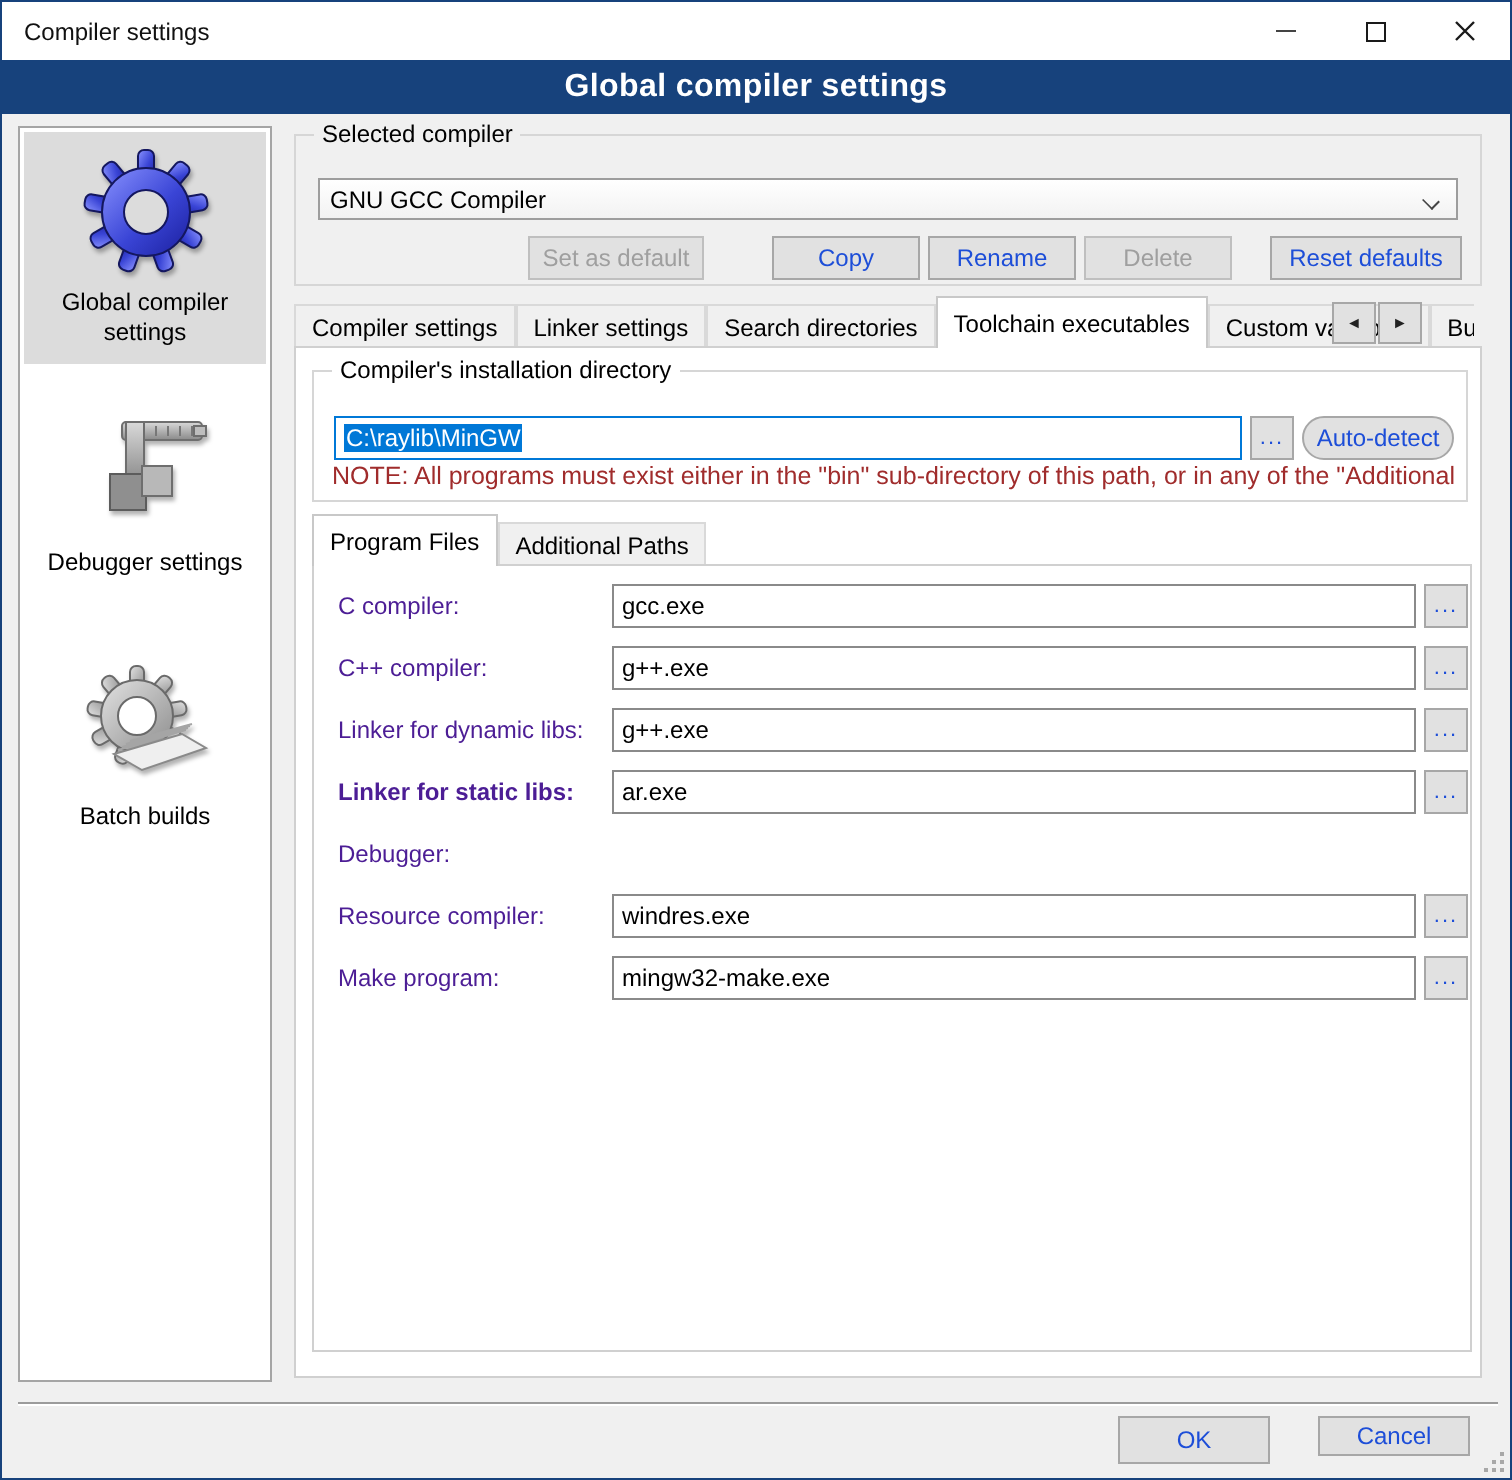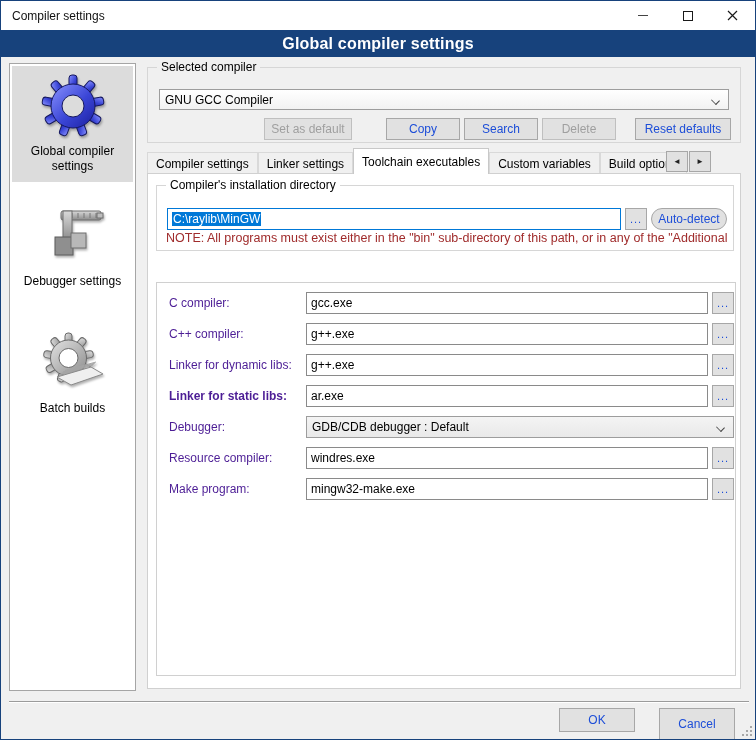--- a/index.html
+++ b/index.html
@@ -180,28 +180,29 @@
   </div>
 
   <div class="groupbox gb-on-gray" style="left:146px; top:66px; width:594px; height:76px;">
     <span class="gb-label">Selected compiler</span>
     <div class="combo" style="position:absolute; left:11px; right:11px; top:21px;">
       <span>GNU GCC Compiler</span>
       <span class="chev"></span>
     </div>
     <div class="btn disabled" style="position:absolute; left:116px; top:50px; width:88px; height:22px;">Set as default</div>
     <div class="btn" style="position:absolute; left:238px; top:50px; width:74px; height:22px;">Copy</div>
-    <div class="btn" style="position:absolute; left:316px; top:50px; width:74px; height:22px;">Search</div>
+    <div class="btn" style="position:absolute; left:316px; top:50px; width:74px; height:22px;">Rename</div>
     <div class="btn disabled" style="position:absolute; left:394px; top:50px; width:74px; height:22px;">Delete</div>
     <div class="btn" style="position:absolute; left:487px; top:50px; width:96px; height:22px;">Reset defaults</div>
   </div>
 
   <div class="tabstrip" style="left:146px; top:147px; width:590px;">
     <div class="tab">Compiler settings</div>
     <div class="tab">Linker settings</div>
+    <div class="tab">Search directories</div>
     <div class="tab active">Toolchain executables</div>
     <div class="tab">Custom variables</div>
     <div class="tab">Build options</div>
   </div>
   <div class="btn tab-scroll" style="right:67px;">
     <span>◄</span>
   </div>
   <div class="btn tab-scroll" style="right:44px;">
     <span>►</span>
   </div>
@@ -212,58 +213,58 @@
       <span class="gb-label">Compiler's installation directory</span>
       <div class="textbox focused" style="position:absolute; left:10px; top:22px; width:454px;">
         <span class="sel">C:\raylib\MinGW</span>
       </div>
       <div class="btn browse-btn" style="left:468px; top:22px;">...</div>
       <div class="btn" style="position:absolute; left:494px; top:22px; width:76px; height:22px;border-radius:11px;">Auto-detect</div>
     </div>
 
     <div class="note" style="left:18px; top:57px; width:570px;">NOTE: All programs must exist either in the "bin" sub-directory of this path, or in any of the "Additional</div>
 
+    <div class="tabstrip" style="left:8px; top:83px; width:400px;">
+      <div class="tab subtab active">Program Files</div>
+      <div class="tab subtab">Additional Paths</div>
+    </div>
 
     <div style="position:absolute; left:8px; top:108px; width:580px; height:394px; background:#fff; border:1px solid #d0d0d0;">
 
       <span class="fieldlabel" style="left:12px; top:9px;">C compiler:</span>
       <input class="textfield" style="position: absolute; left: 149px; top: 9px; width: 402px;" value="gcc.exe">
       <div class="btn browse-btn" style="left:555px; top:9px;">...</div>
 
       <span class="fieldlabel" style="left:12px; top:40px;">C++ compiler:</span>
       <input class="textfield" style="position: absolute; left: 149px; top: 40px; width: 402px;" value="g++.exe">
       <div class="btn browse-btn" style="left:555px; top:40px;">...</div>
 
       <span class="fieldlabel" style="left:12px; top:71px;">Linker for dynamic libs:</span>
       <input class="textfield" style="position: absolute; left: 149px; top: 71px; width: 402px;" value="g++.exe">
       <div class="btn browse-btn" style="left:555px; top:71px;">...</div>
 
       <span class="fieldlabel" style="left:12px; top:102px;font-weight:bold;">Linker for static libs:</span>
       <input class="textfield" style="position: absolute; left: 149px; top: 102px; width: 402px;" value="ar.exe">
       <div class="btn browse-btn" style="left:555px; top:102px;">...</div>
 
       <span class="fieldlabel" style="left:12px; top:133px;">Debugger:</span>
-      <div class="combo gray" style="position:absolute; left:149px; top:133px; width:428px; height:22px;">
-        <span>GDB/CDB debugger : Default</span>
-        <span class="chev"></span>
-      </div>
 
       <span class="fieldlabel" style="left:12px; top:164px;">Resource compiler:</span>
       <input class="textfield" style="position: absolute; left: 149px; top: 164px; width: 402px;" value="windres.exe">
       <div class="btn browse-btn" style="left:555px; top:164px;">...</div>
 
       <span class="fieldlabel" style="left:12px; top:195px;">Make program:</span>
       <input class="textfield" style="position: absolute; left: 149px; top: 195px; width: 402px;" value="mingw32-make.exe">
       <div class="btn browse-btn" style="left:555px; top:195px;">...</div>
     </div>
   </div>
 
   <div class="footer-sep"></div>
   <div class="btn" style="position:absolute; left:558px; top:707px; width:76px; height:24px;">OK</div>
-  <div class="btn" style="position:absolute; left:658px; top:707px; width:76px; height:32px;">Cancel</div>
+  <div class="btn" style="position:absolute; left:658px; top:707px; width:76px; height:20px;">Cancel</div>
   <div class="grip">
     <i style="right:0; bottom:0;"></i>
       <i style="right:4px; bottom:0;"></i>
       <i style="right:8px; bottom:0;"></i>
     <i style="right:0; bottom:4px;"></i>
       <i style="right:4px; bottom:4px;"></i>
     <i style="right:0; bottom:8px;"></i>
   </div>
 
 </div>

